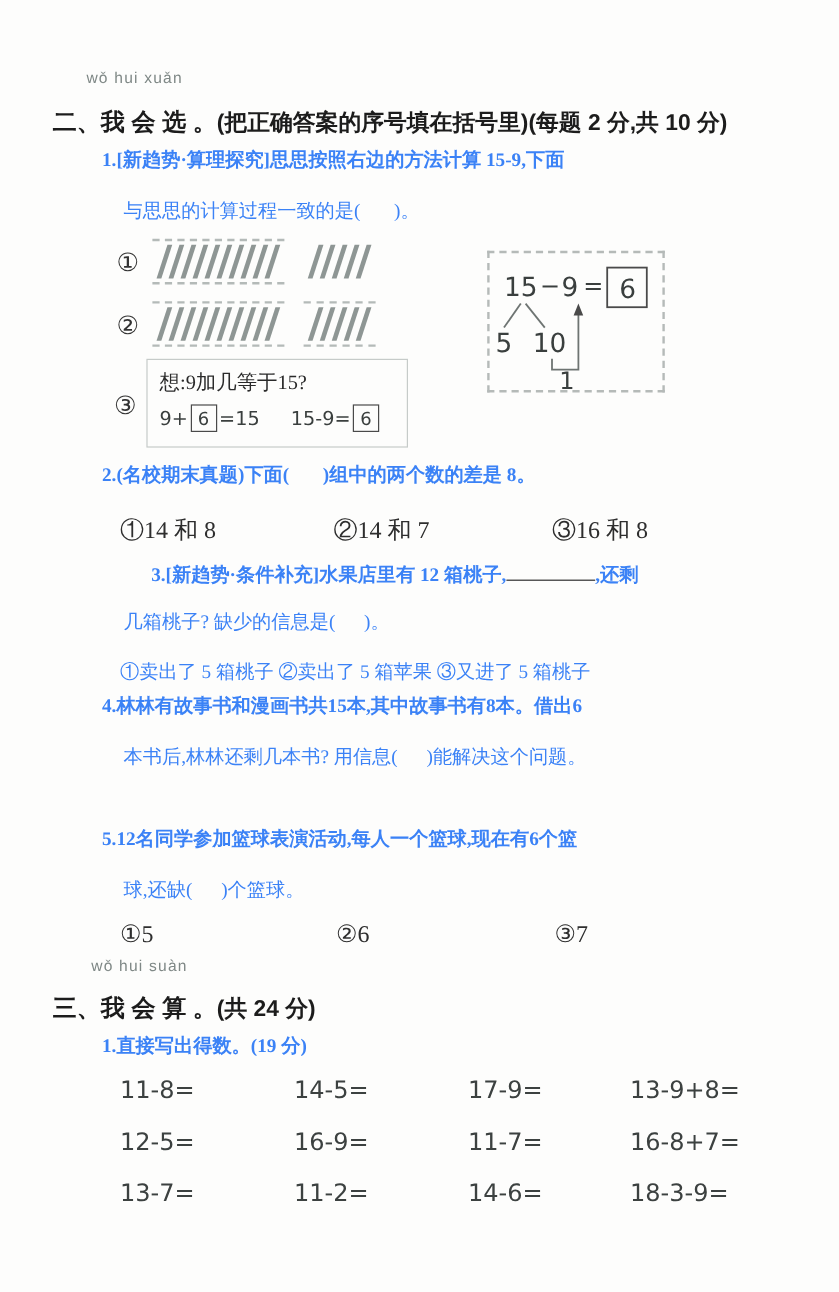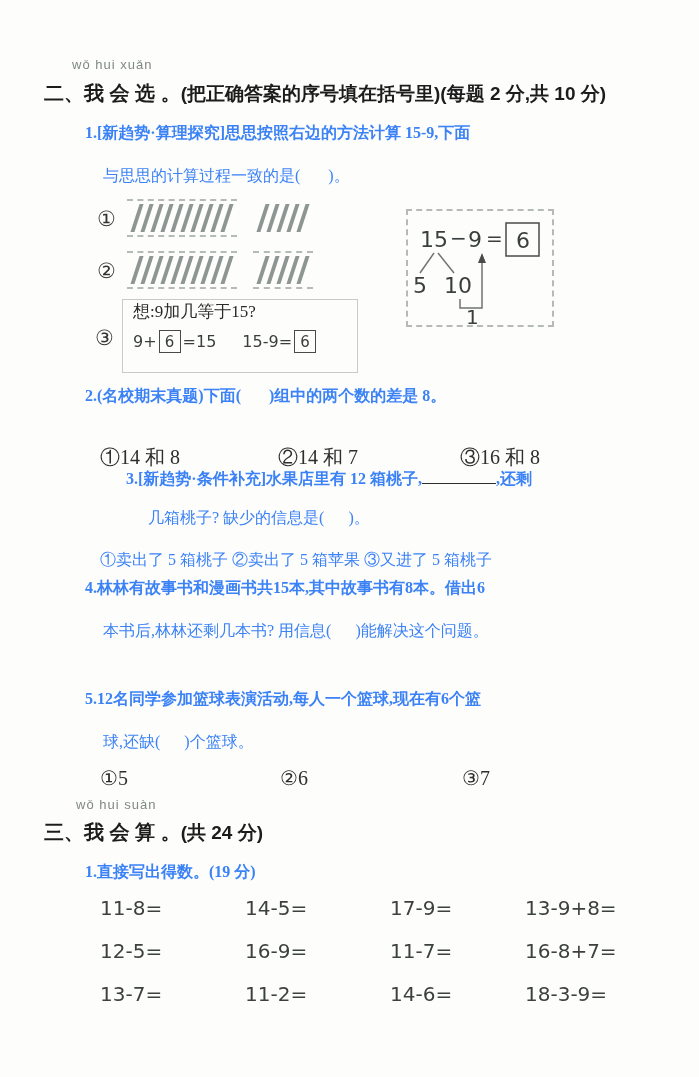--- a/index.html
+++ b/index.html
@@ -1,36 +1,36 @@
 <!DOCTYPE html>
 <html><head>
 <meta charset="utf-8">
 <style>
   * { margin:0; padding:0; box-sizing:border-box; }
   html,body { width:699px; height:1077px; }
   body { font-family:"Liberation Serif", serif; color:#2e2e2e; background:#fdfdfc; }
   .page { position:relative; width:699px; height:1077px; overflow:hidden; background:#fdfdfc; }
 
   .pinyin { position:absolute; font-family:"Liberation Sans", sans-serif; font-size:13px; color:#7f8886; letter-spacing:1px; white-space:pre; }
-  .heading { position:absolute; font-family:"Liberation Sans", sans-serif; font-weight:bold; font-size:20px; color:#1c1c1c; white-space:pre; }
+  .heading { position:absolute; font-family:"Liberation Sans", sans-serif; font-weight:bold; font-size:20px; color:#1c1c1c; white-space:pre;margin-top:8px; }
   .heading .sub { font-size:19px; }
 
   .line { position:absolute; font-size:16px; color:#3b82f6; white-space:pre; }
   .qline { font-weight:600; }
   .opt-row { position:absolute; display:grid; font-size:20px; white-space:pre; }
-  .opt3 { grid-template-columns:178px 182px auto;margin-top:16px; }
+  .opt3 { grid-template-columns:178px 182px auto; }
 
   .marker { position:absolute; font-size:21px; color:#333; }
 
   .sticks-row { position:absolute; display:flex; align-items:center; gap:16px; }
   .stick-group { display:flex; align-items:center; padding:3px 5px; }
   .stick-group.marked { border-top:2px dashed #b4bab8; border-bottom:2px dashed #b4bab8; }
   .stick { display:inline-block; width:4px; height:28px; background:#8e9694; transform:skewX(-18deg); margin:0 3px; }
 
-  .think-box { position:absolute; left:122px; top:299px; width:236px; height:74px; border:1px solid #c6cbc9; background:#fdfdfc; padding:0 10px; font-size:17px; }
+  .think-box { position:absolute; left:122px; top:299px; width:218px; height:74px; border:1px solid #c6cbc9; background:#fdfdfc; padding:7px 10px; font-size:17px; }
   .think-box .t-line1 { white-space:pre; font-size:17px; color:#2a2a2a; }
   .think-box .t-line2 { margin-top:7px; white-space:pre; font-family:"DejaVu Sans", sans-serif; font-size:16px; color:#3a3f3e; display:flex; align-items:center; }
   .mini-box { display:inline-flex; justify-content:center; align-items:center; width:22px; height:23px; border:1.5px solid #4a4a4a; margin:0 2px; font-size:15px; }
   .t-gap { display:inline-block; width:26px; }
 
   .diagram { position:absolute; left:406px; top:209px; width:148px; height:118px; border:2px dashed #b5bab8; background:#fdfdfc; }
   .diagram svg { display:block; }
   .diagram text { font-family:"DejaVu Sans", sans-serif; fill:#3a3f3e; }
 
   .blank { display:inline-block; width:74px; height:20px; border-bottom:1.5px solid #2e2e2e; vertical-align:baseline; }
@@ -121,21 +121,21 @@
   </div>
 
   <div class="line qline" style="left:85px; top:386px;">2.(名校期末真题)下面(       )组中的两个数的差是 8。</div>
   <div class="opt-row opt3" style="left:100px; top:428px; grid-template-columns:178px 182px auto;">
     <span>①14 和 8</span>
     <span>②14 和 7</span>
     <span>③16 和 8</span>
   </div>
 
   <div class="line qline" style="left:94px; top:464px;margin-left:32px;"><span>3.[新趋势·条件补充]水果店里有 12 箱桃子,</span><span class="blank"></span><span>,还剩</span></div>
-  <div class="line" style="left:103px; top:508px;margin-left:45px;">几箱桃子? 缺少的信息是(      )。</div>
+  <div class="line" style="left:103px; top:508px;">几箱桃子? 缺少的信息是(      )。</div>
   <div class="line" style="left:100px; top:550px;">①卖出了 5 箱桃子 ②卖出了 5 箱苹果 ③又进了 5 箱桃子</div>
 
   <div class="line qline" style="left:85px; top:578px;">4.林林有故事书和漫画书共15本,其中故事书有8本。借出6</div>
   <div class="line" style="left:103px; top:621px;">本书后,林林还剩几本书? 用信息(      )能解决这个问题。</div>
 
   <div class="line qline" style="left:85px; top:689px;">5.12名同学参加篮球表演活动,每人一个篮球,现在有6个篮</div>
   <div class="line" style="left:103px; top:732px;">球,还缺(      )个篮球。</div>
   <div class="opt-row" style="left:100px; top:766px; grid-template-columns:180px 182px auto;">
     <span>①5</span>
     <span>②6</span>

